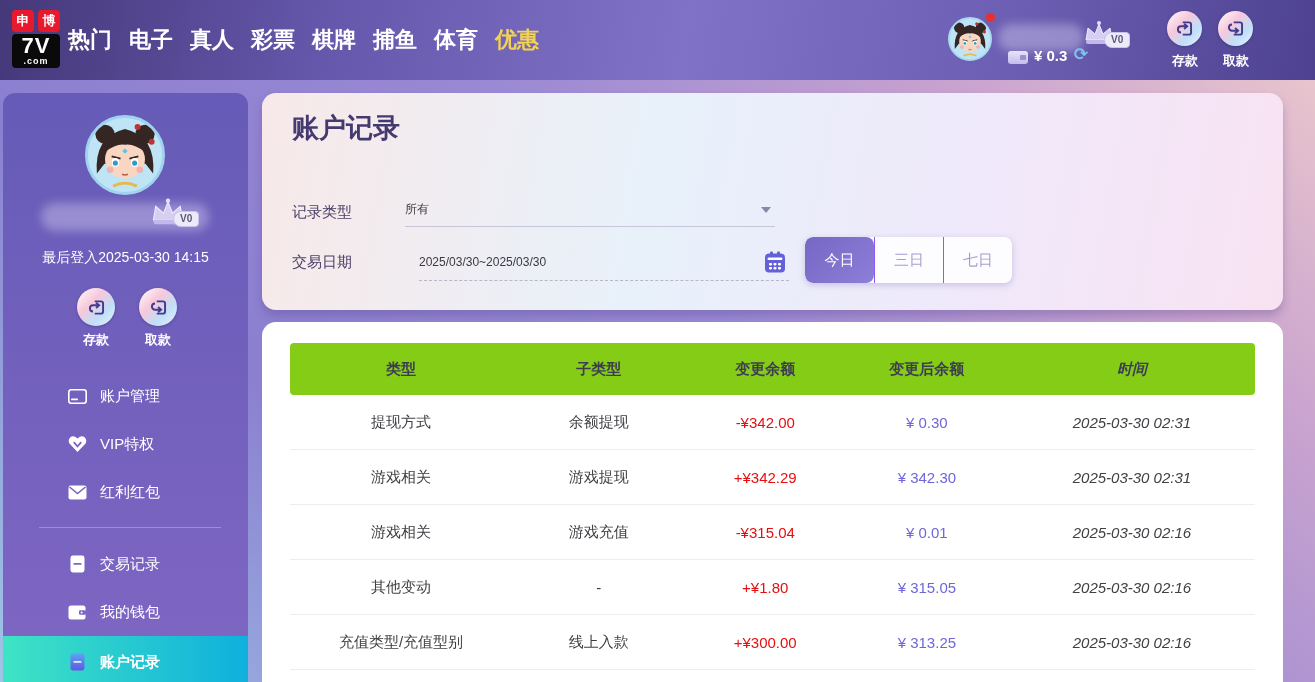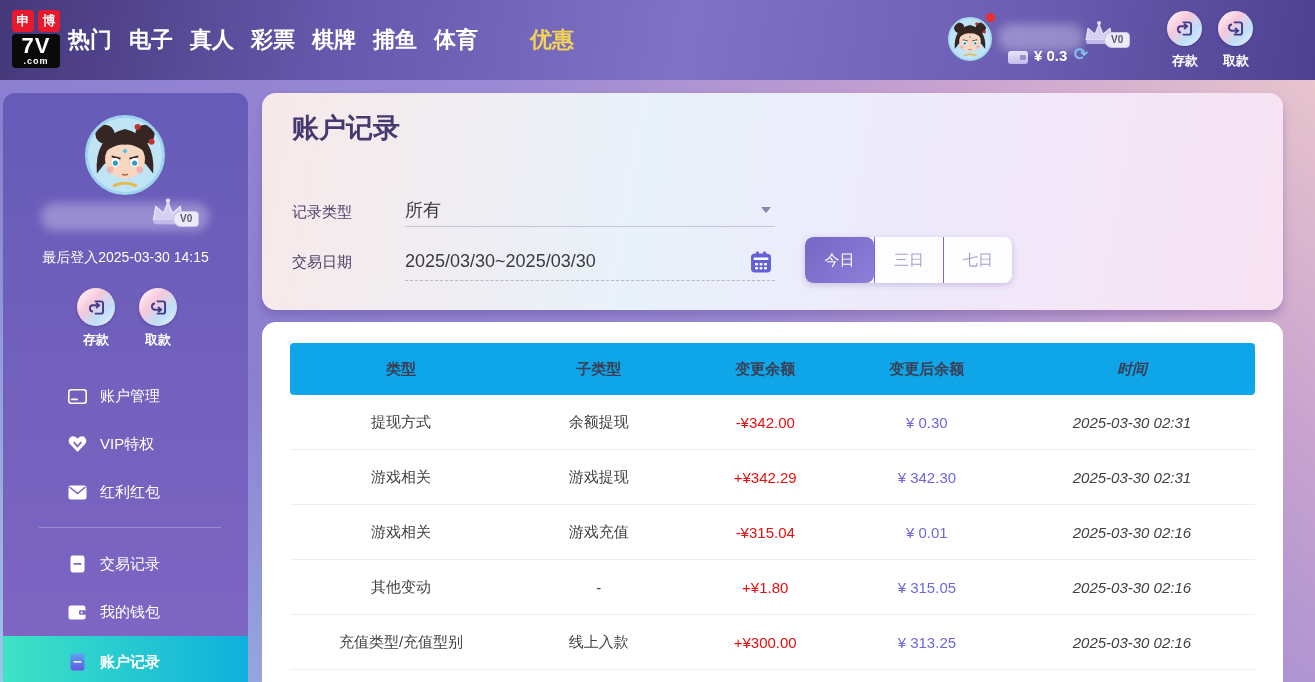--- a/index.html
+++ b/index.html
@@ -16,21 +16,21 @@
     background:linear-gradient(100deg,#453879 0%,#6557ab 25%,#8072c6 52%,#6b5db1 78%,#4d4190 100%);
   }
   .logo { position:absolute; left:12px; top:10px; width:52px; }
   .logo-row { display:flex; gap:4px; margin-bottom:2px; }
   .logo-sq { width:22px; height:22px; background:#e8192c; border-radius:4px; color:#fff; font-size:13px; font-weight:bold; display:flex; align-items:center; justify-content:center; }
   .logo-box { width:48px; background:#0a0a0a; border-radius:4px; padding:1px 0 2px; text-align:center; color:#fff; line-height:1; }
   .logo-main { font-size:22px; font-weight:bold; letter-spacing:1px; }
   .logo-sub { font-size:9px; font-weight:bold; letter-spacing:1px; }
   .nav-menu { position:absolute; left:68px; top:0; height:80px; display:flex; align-items:center; gap:27px; }
   .nav-item { color:#fff; font-size:22px; font-weight:bold; width:34px; text-align:right; cursor:pointer; white-space:nowrap; }
-  .nav-item.highlight { color:#f2d355;margin-left:35px; }
+  .nav-item.highlight { color:#f2d355; }
 
   .avatar-ring { border-radius:50%; overflow:hidden; background:#bfe4f6; }
   .tb-avatar { position:absolute; left:948px; top:17px; width:44px; height:44px; border:2px solid #a8d8f0; }
   .tb-reddot { position:absolute; left:986px; top:13px; width:9px; height:9px; border-radius:50%; background:#e8302c; }
   .name-blur { background:rgba(226,220,248,0.38); border-radius:14px; filter:blur(5px); }
   .tb-nameblur { position:absolute; left:998px; top:24px; width:86px; height:27px; }
   .crown { display:block; }
   .tb-crown { position:absolute; left:1082px; top:20px; }
   .vip-badge { position:absolute; background:#eceaf8; border:1px solid #c9c2ea; color:#5b5575; font-size:10px; font-weight:bold; border-radius:8px 4px 4px 8px; padding:1px 6px; line-height:12px; }
   .tb-vip { left:1104px; top:32px; }
@@ -70,33 +70,33 @@
   .panel-filter { position:absolute; left:262px; top:93px; width:1021px; height:217px;
     background:linear-gradient(100deg,#f8e9e9 0%,#e8f1fa 38%,#efe9fb 68%,#f8e2f2 100%);
     border-radius:14px; box-shadow:0 6px 9px rgba(84,64,140,.30); }
   .pf-titlerow { position:absolute; left:30px; top:17px; display:flex; align-items:flex-end; }
   .pf-title { font-size:27px; font-weight:bold; color:#443a70; }
   .pf-subtitle { font-size:14px; color:#6f639f; margin-left:8px; padding-bottom:5px; }
   .pf-label { position:absolute; left:30px; font-size:15px; color:#4a4168; }
   .pf-label1 { top:110px; } .pf-label2 { top:160px; }
   .pf-field { position:absolute; left:143px; width:370px; display:flex; align-items:center; cursor:pointer; }
   .pf-field1 { top:100px; height:34px; border-bottom:1px solid #c6c4d8; }
-  .pf-field2 { top:150px; height:38px; border-bottom:1px dashed #b8b6c8; }
-  .pf-value { font-size:18px; color:#3a3a40; flex:1; }
+  .pf-field2 { top:150px; height:38px; border-bottom:1px dashed #b8b6c8;margin-left:14px; }
+  .pf-value { font-size:12px; color:#3a3a40; flex:1; }
   .pf-arrow { width:0; height:0; border-left:5px solid transparent; border-right:5px solid transparent; border-top:6px solid #8888a8; margin-right:4px; }
   .cal-icon { margin-right:2px; display:block; }
   .range-group { position:absolute; left:543px; top:144px; height:46px; display:flex; border-radius:8px; overflow:hidden; background:#fdfdff; box-shadow:0 2px 6px rgba(90,70,150,.25); }
   .range-btn { width:69px; height:46px; display:flex; align-items:center; justify-content:center; font-size:15px; color:#a59fd0; cursor:pointer; border-left:1px solid #8b5cf6; }
   .range-btn:first-child { border-left:none; }
   .range-btn.active { background:linear-gradient(135deg,#7667c5,#8d7ed8); color:#fff; border-radius:8px; }
 
   
   .panel-table { position:absolute; left:262px; top:322px; width:1021px; height:380px; background:#ffffff; border-radius:14px 14px 0 0; }
   .tbl { position:absolute; left:28px; top:21px; width:965px; }
-  .tbl-head { display:flex; height:52px; background:#0ea5e9; border-radius:4px; align-items:center; }
+  .tbl-head { display:flex; height:52px; background:#84cc16; border-radius:4px; align-items:center; }
   .th { font-size:15px; font-weight:bold; color:#3d3d52; text-align:center; }
   .tbl-row { display:flex; height:55px; align-items:center; border-bottom:1px solid #ededf3; }
   .td { font-size:15px; color:#404045; text-align:center; }
   .td.change { color:#e60f0f; }
   .td.balance { color:#6e66da; }
   .c0{width:23%;} .c1{width:18%;} .c2{width:16.5%;} .c3{width:17%;} .c4{width:25.5%;font-style:italic;}
 </style>
 </head>
 <body>
 

